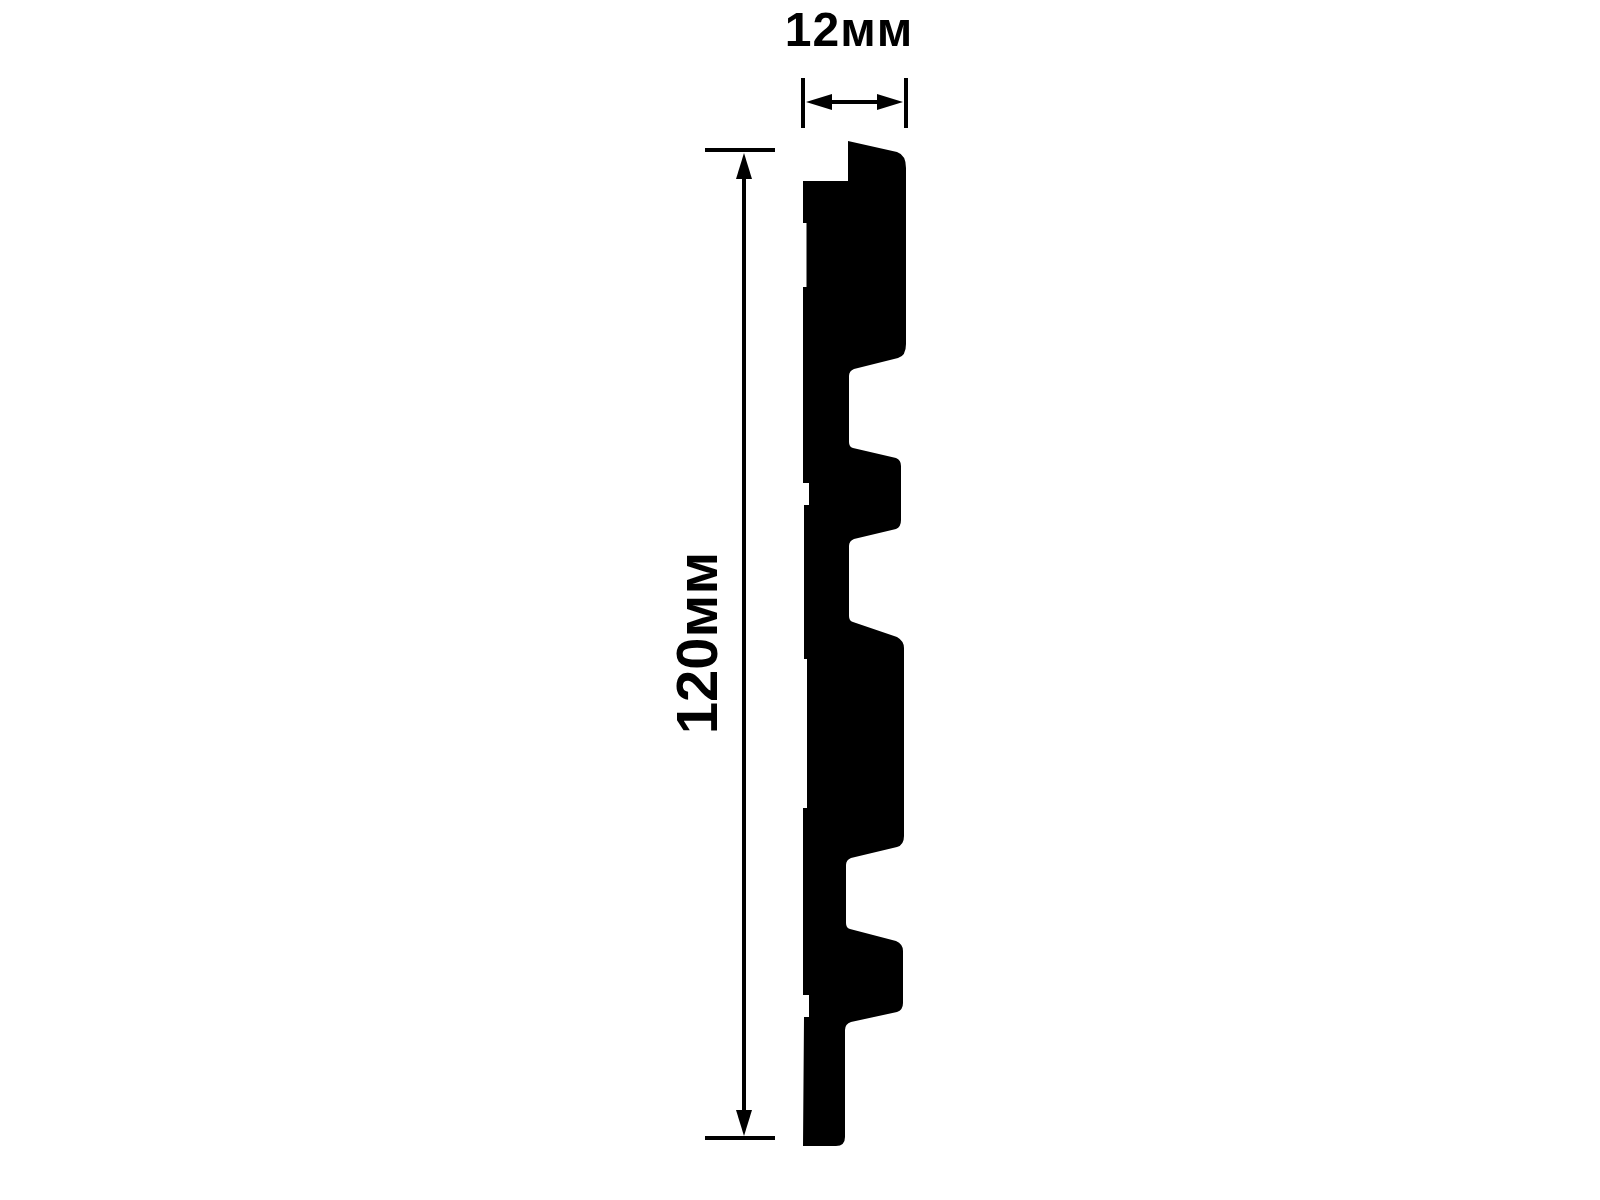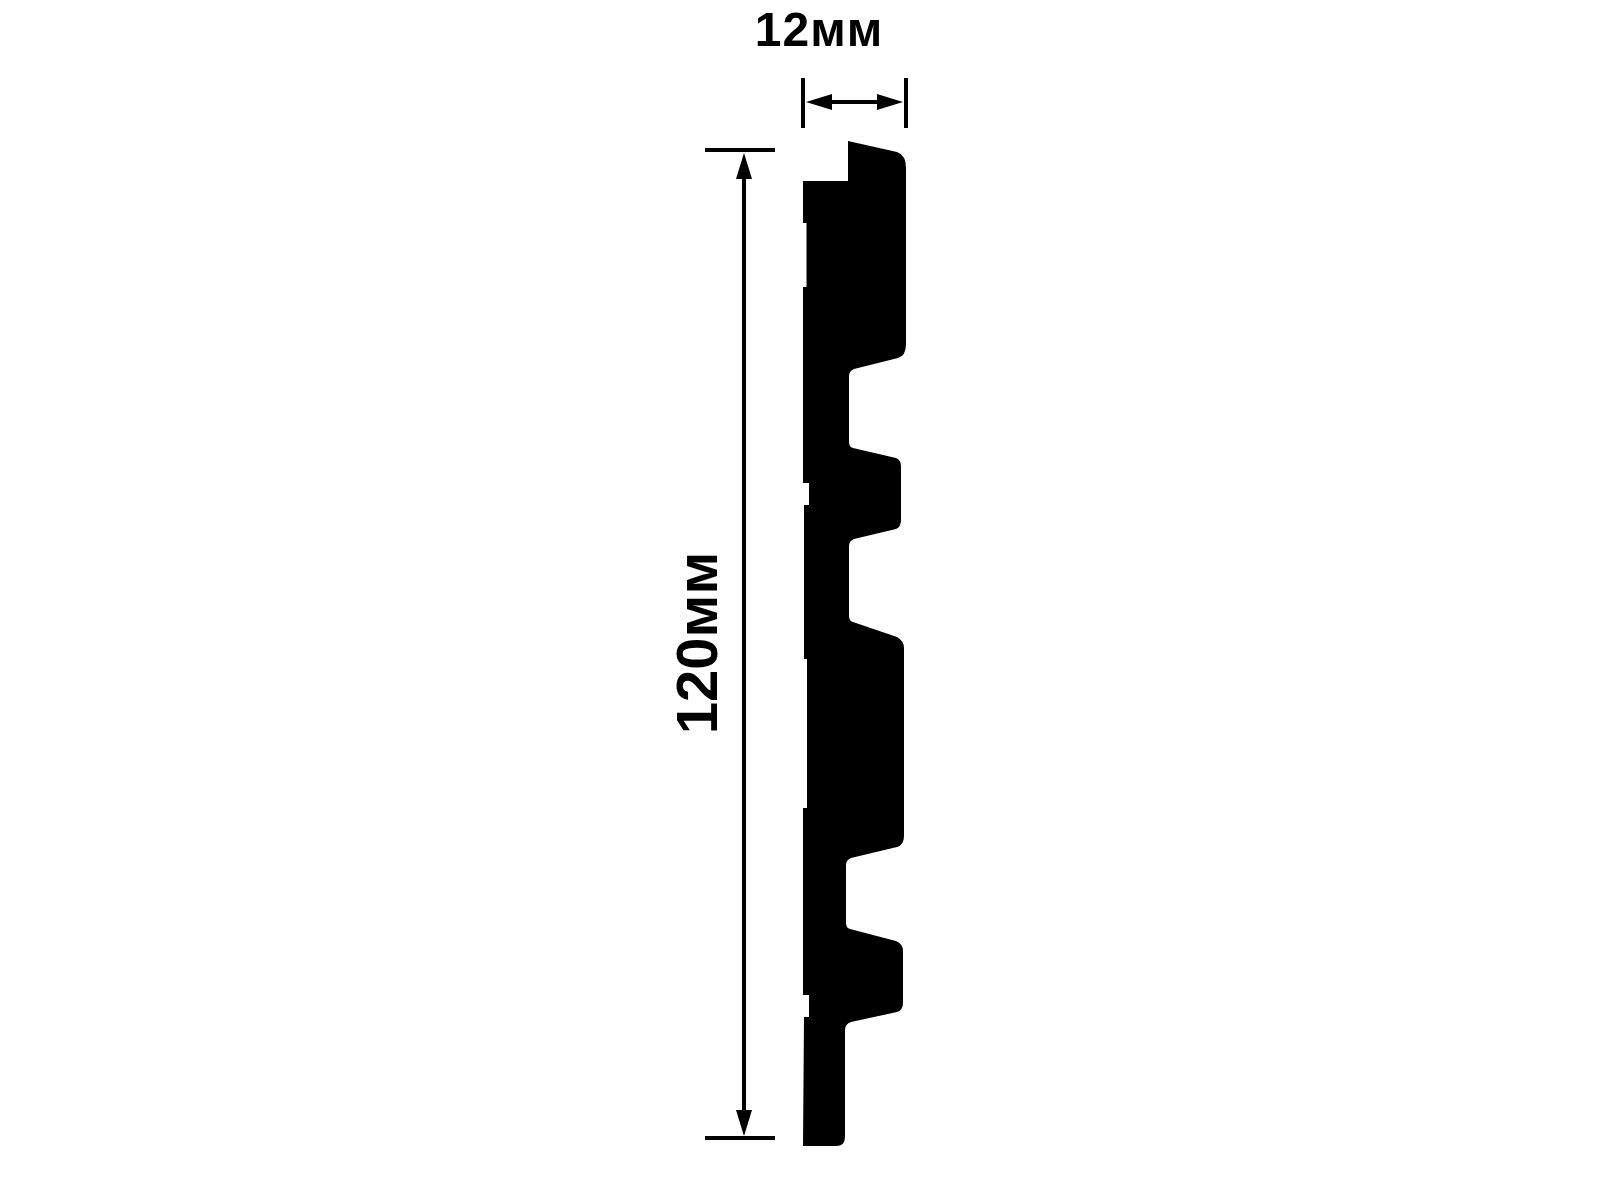--- a/index.html
+++ b/index.html
@@ -19,21 +19,21 @@
   .dim line { stroke-width: 4; }
   .dim polygon { stroke: none; }
   .dim-label {
     position: absolute;
     font-weight: 700;
     color: #000000;
     white-space: nowrap;
     line-height: 1;
   }
   .dim-label.top {
-    left: 819px; top: 6px;
+    left: 849px; top: 6px;
     font-size: 48px;
     letter-spacing: 1px;
     transform: translateX(-50%);
   }
   .dim-label.left {
     left: 697px; top: 643px;
     font-size: 58px;
     letter-spacing: 0;
     transform: translate(-50%, -50%) rotate(-90deg);
   }

